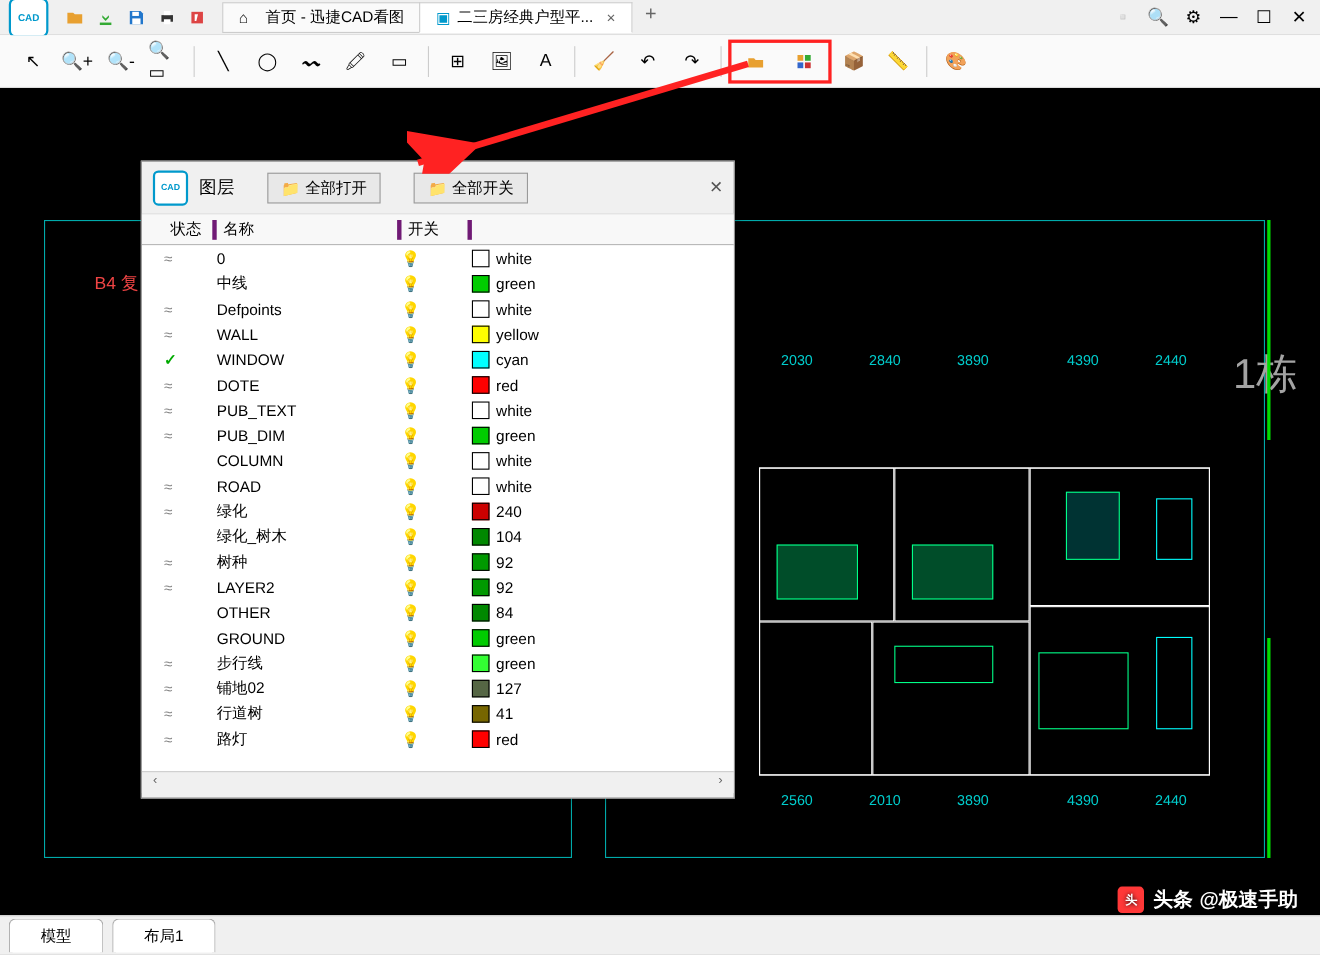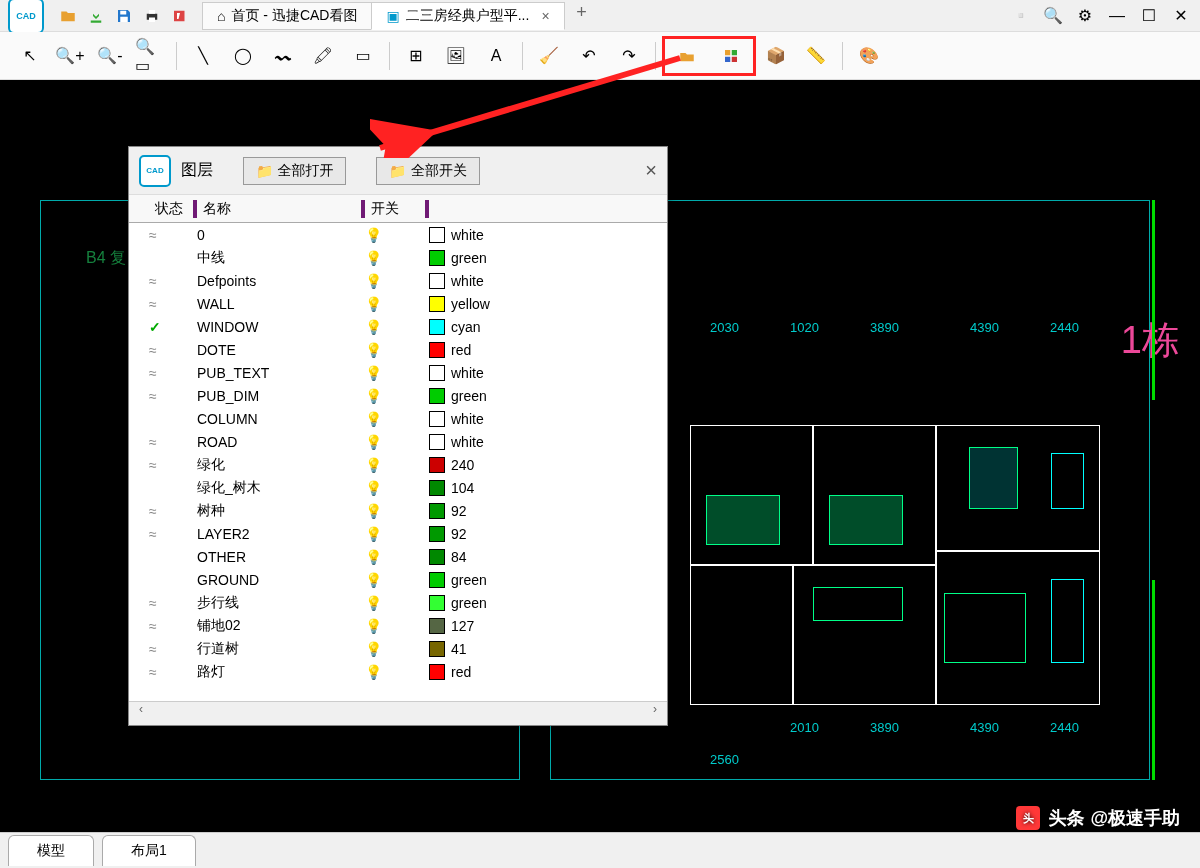--- a/index.html
+++ b/index.html
@@ -24,23 +24,23 @@
 .toolbar .highlighted { border: 3px solid #ff2222; padding: 2px; }
 
 
 .tooltip { position: absolute; top: 82px; left: 884px; background: #ffffe1; border: 1px solid #888; padding: 2px 8px; font-size: 13px; }
 
 
 .canvas { position: absolute; top: 80px; left: 0; right: 0; bottom: 36px; background: #000; }
 .drawing { position: absolute; inset: 0; }
 .drawing .frame1 { position: absolute; top: 120px; left: 40px; width: 480px; height: 580px; border: 1px solid #0aa; }
 .drawing .frame2 { position: absolute; top: 120px; right: 50px; width: 600px; height: 580px; border: 1px solid #0aa; }
-.drawing .label1 { position: absolute; top: 168px; left: 86px; color: #15803d; font-size: 16px; }
+.drawing .label1 { position: absolute; top: 168px; left: 86px; color: #ef4444; font-size: 16px; }
 .drawing .label2 { position: absolute; top: 178px; left: 696px; color: #0cc; font-size: 16px; }
-.drawing .bldgnum { position: absolute; top: 235px; right: 20px; color: #ec4899; font-size: 38px; }
+.drawing .bldgnum { position: absolute; top: 235px; right: 20px; color: #a3a3a3; font-size: 38px; }
 .drawing .floorplan { position: absolute; top: 345px; left: 690px; width: 410px; height: 280px; }
 .drawing .floorplan .room { position: absolute; border: 1px solid #fff; }
 .drawing .floorplan .furn { position: absolute; border: 1px solid #0f8; }
 .drawing .dimtext { position: absolute; color: #0cc; font-size: 13px; }
 
 
 .arrow { position: absolute; top: 48px; left: 370px; width: 330px; height: 110px; pointer-events: none; z-index: 50; }
 
 
 .dialog { position: absolute; top: 146px; left: 128px; width: 540px; height: 580px; background: #f0f0f0; border: 1px solid #888; box-shadow: 2px 2px 8px rgba(0,0,0,0.3); z-index: 40; }
@@ -109,21 +109,21 @@
     </div>
   <div class="tbicon">
       <svg class="ico" viewBox="0 0 24 24">
         <rect fill="#d44" x="4" y="5" width="14" height="14"></rect>
         <path fill="#fff" d="M8 8h4l-2 8h-2z"></path>
       </svg>
     </div>
   <div class="tabs">
     <div class="tab">
       <span>⌂</span>
-      <span style="margin-left:6px">首页 - 迅捷CAD看图</span>
+      <span style="margin-left:16px">首页 - 迅捷CAD看图</span>
     </div>
     <div class="tab active">
       <span style="color:#0099cc">▣</span>
       <span style="margin-left:6px">二三房经典户型平...</span>
       <span class="close">×</span>
     </div>
     <div class="newtab">+</div>
   </div>
   <div class="right">
     <span style="color:#06c">▫️</span>
@@ -179,26 +179,26 @@
 <div class="tooltip">图层显示</div>
 
 <div class="canvas">
   <div class="drawing">
     <div class="frame1"></div>
     <div class="frame2"></div>
     <div class="label1">B4 复</div>
     <div class="bldgnum">1栋</div>
 
     <div class="dimtext" style="top:240px;left:710px">2030</div>
-    <div class="dimtext" style="top:240px;left:790px">1020</div>
+    <div class="dimtext" style="top:240px;left:790px">2840</div>
     <div class="dimtext" style="top:240px;left:870px">3890</div>
     <div class="dimtext" style="top:240px;left:970px">4390</div>
     <div class="dimtext" style="top:240px;left:1050px">2440</div>
 
-    <div class="dimtext" style="top:672px;left:710px">2560</div>
+    <div class="dimtext" style="top:640px;left:710px">2560</div>
     <div class="dimtext" style="top:640px;left:790px">2010</div>
     <div class="dimtext" style="top:640px;left:870px">3890</div>
     <div class="dimtext" style="top:640px;left:970px">4390</div>
     <div class="dimtext" style="top:640px;left:1050px">2440</div>
 
     <div class="floorplan">
       <div class="room" style="top:0;left:0;width:100%;height:100%"></div>
       <div class="room" style="top:0;left:0;width:30%;height:50%"></div>
       <div class="room" style="top:0;left:30%;width:30%;height:50%"></div>
       <div class="room" style="top:0;left:60%;width:40%;height:45%"></div>

